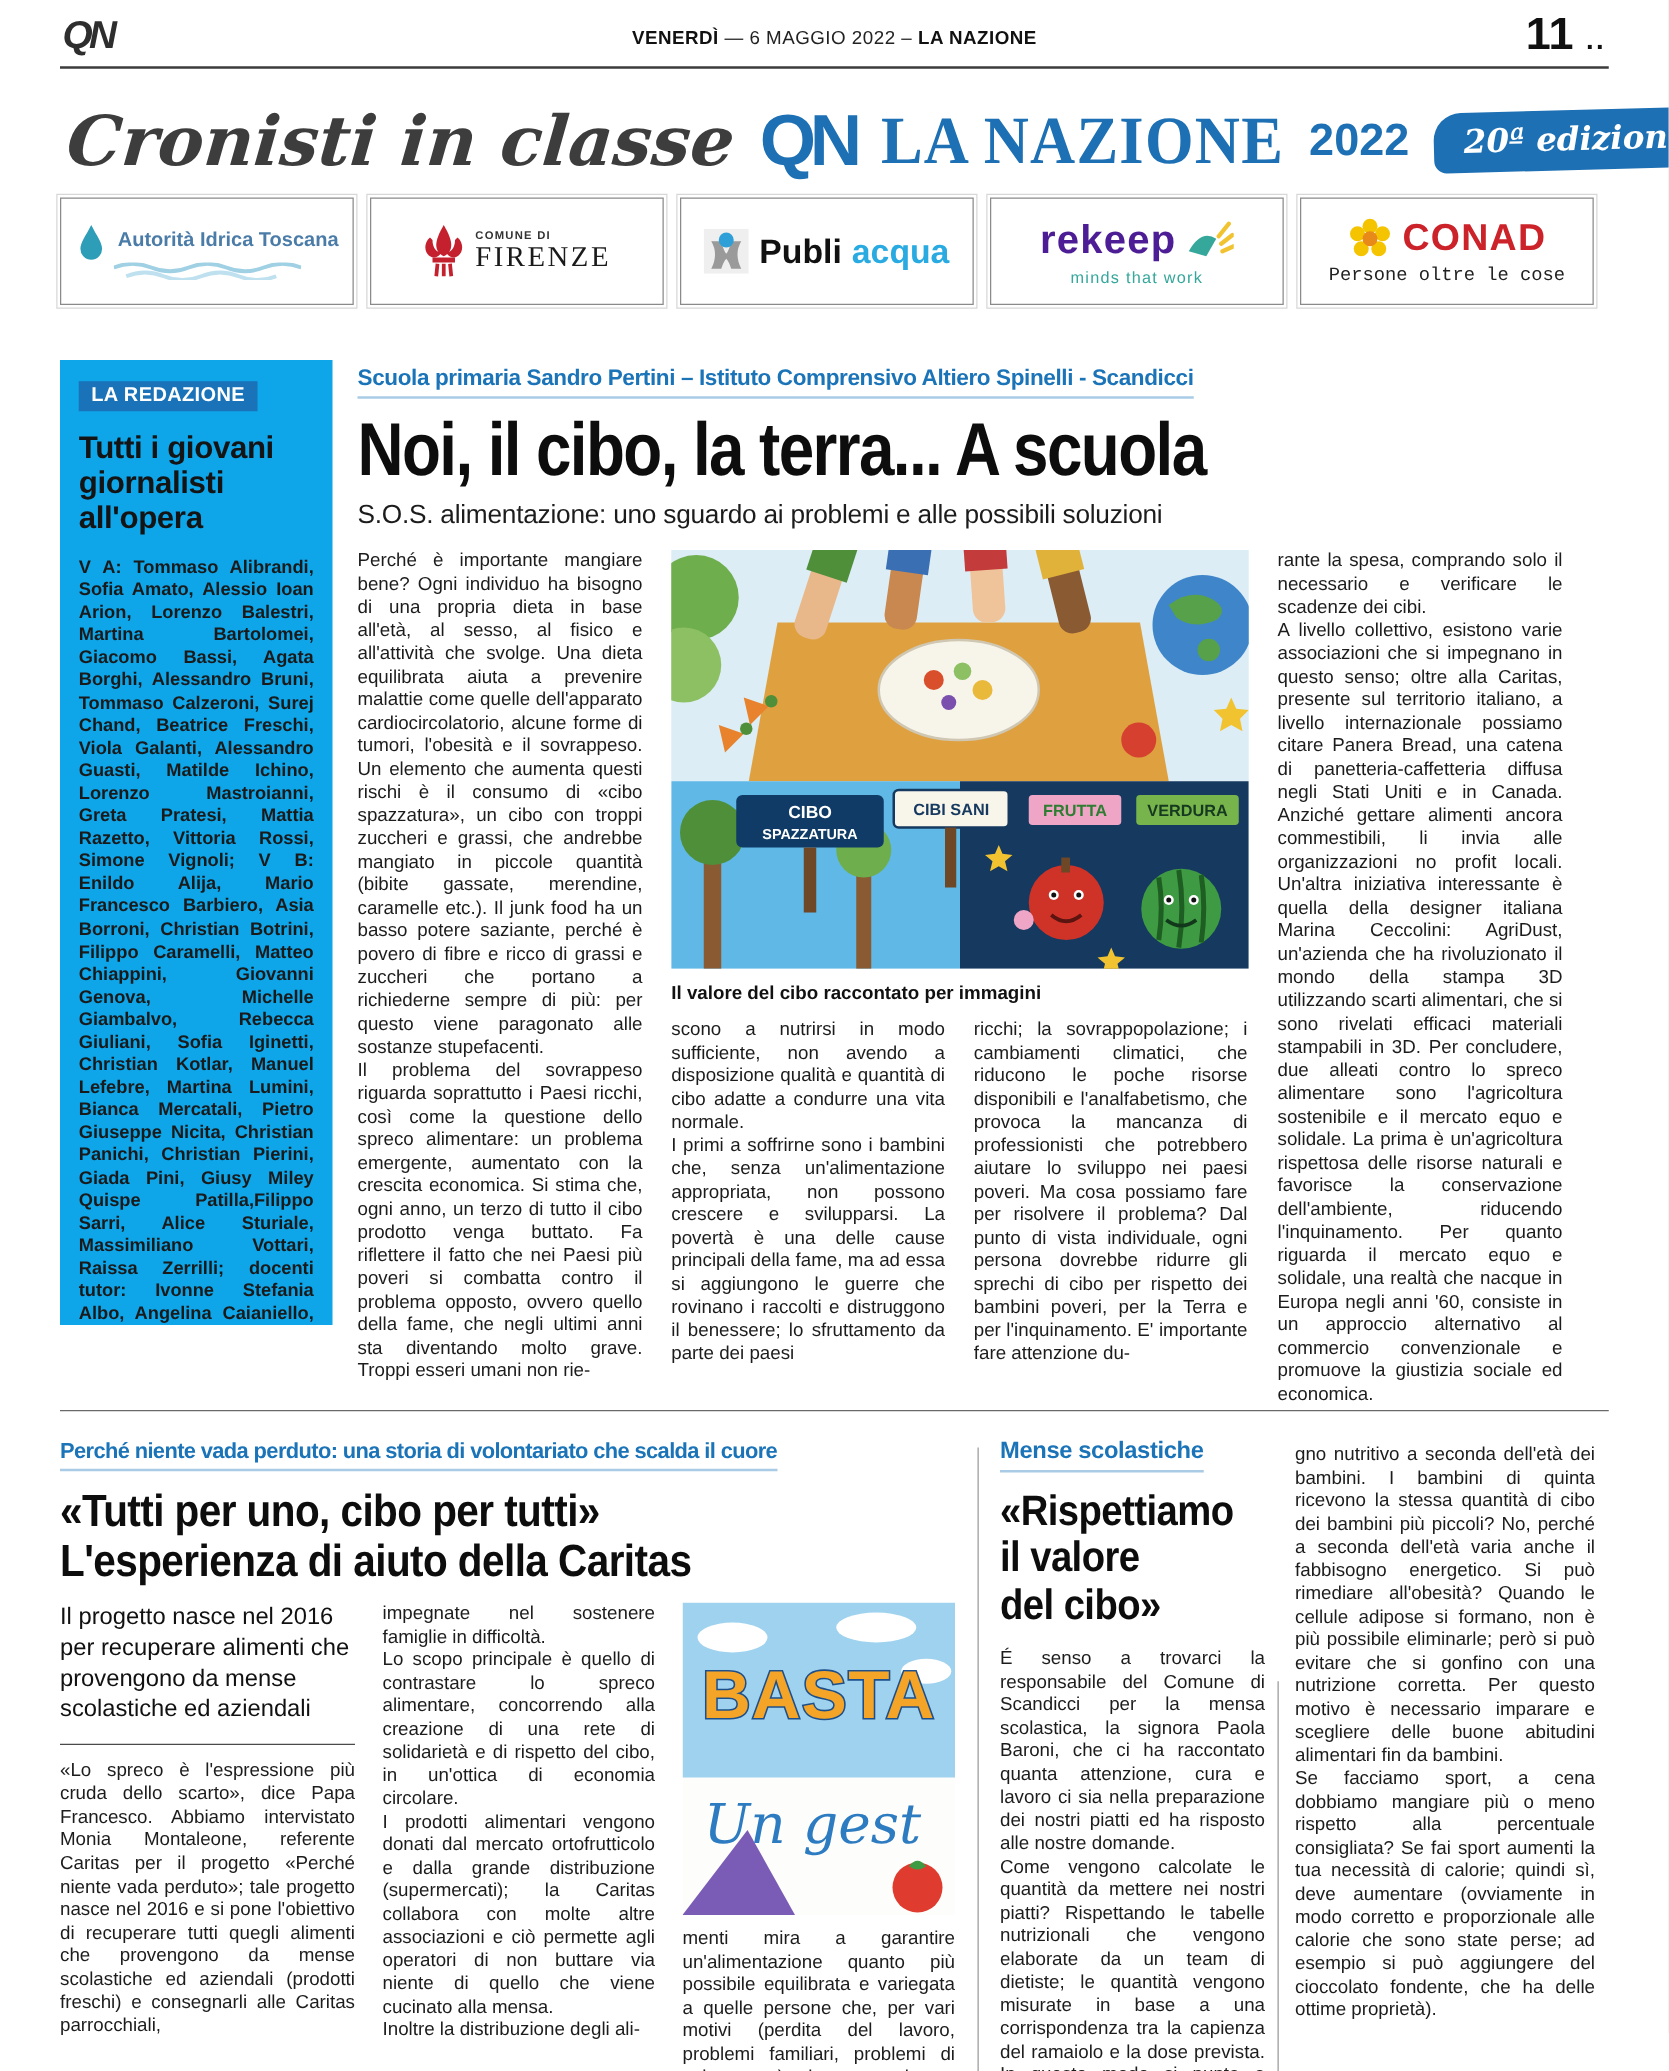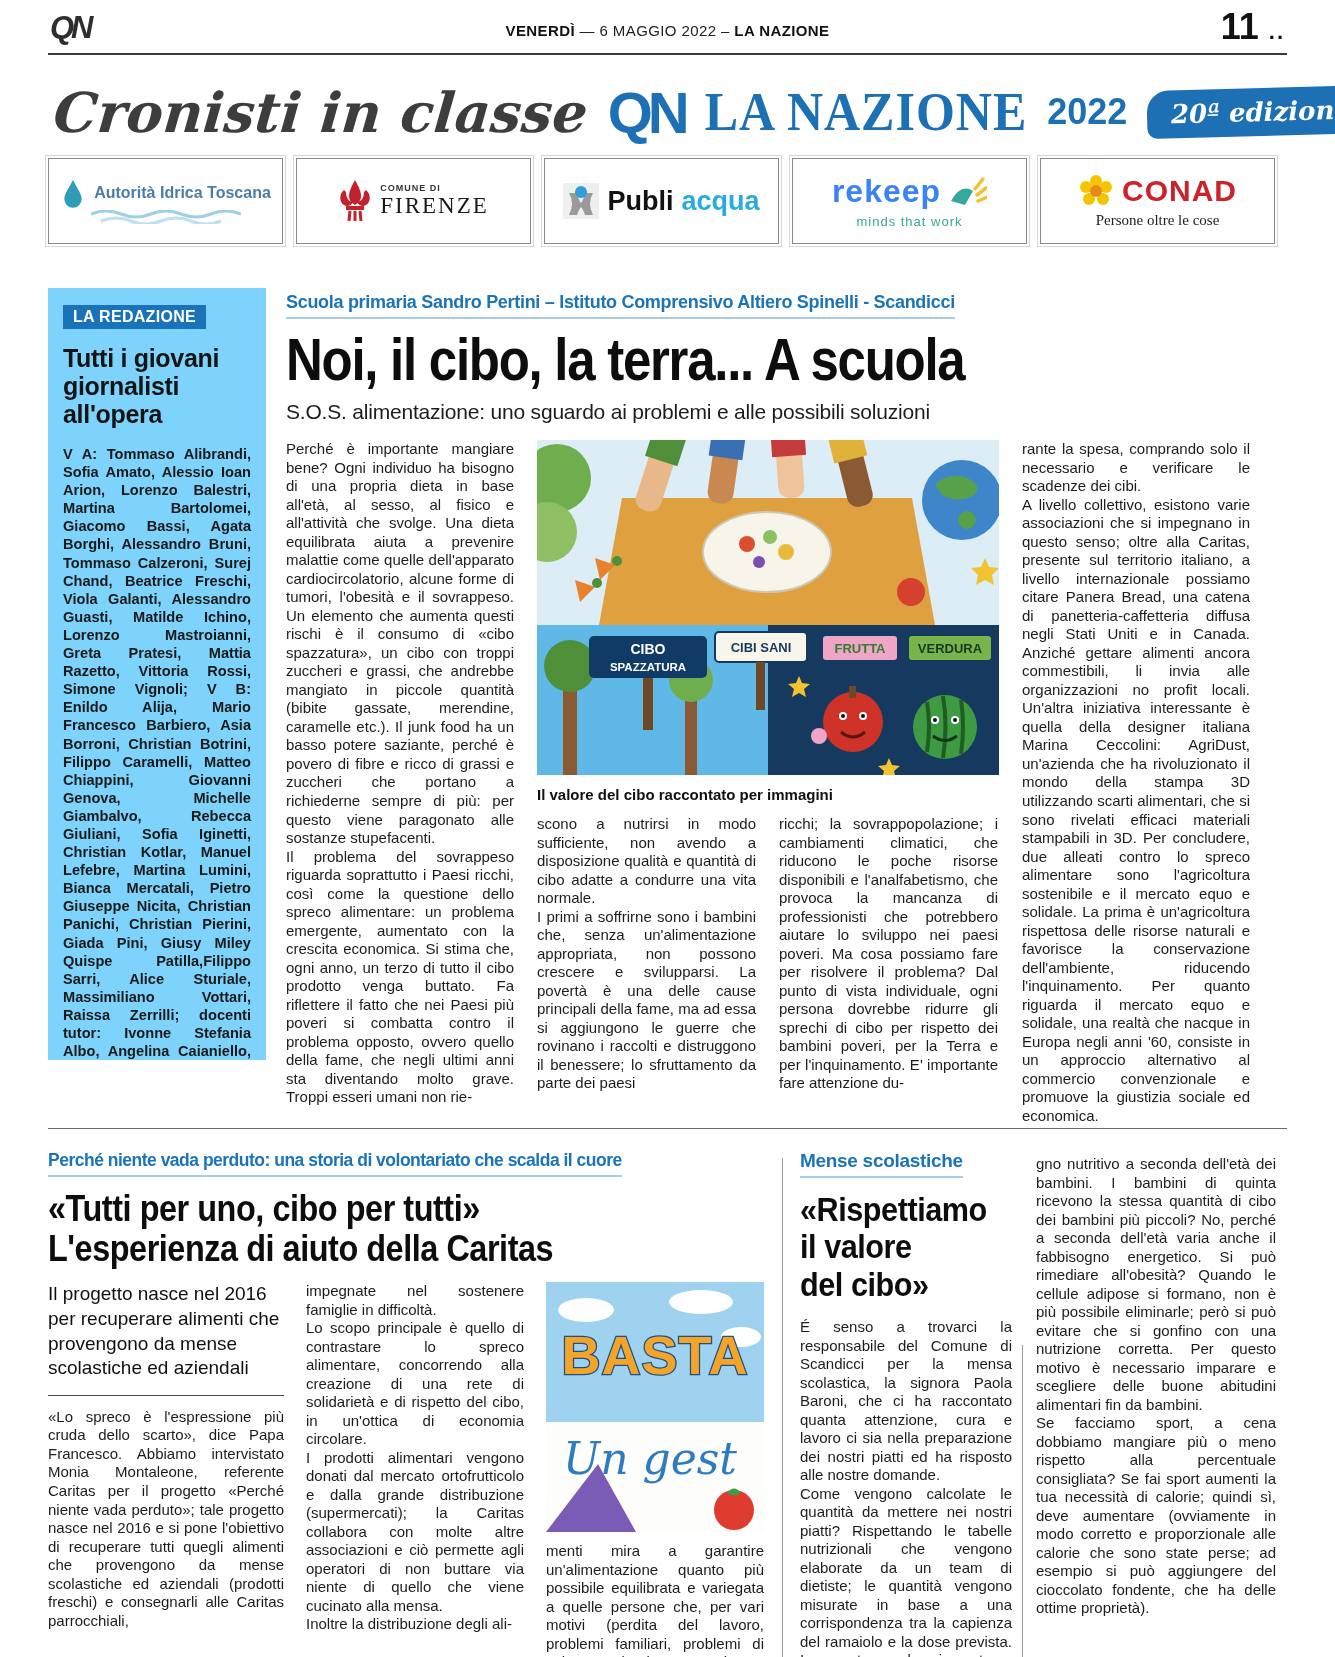--- a/index.html
+++ b/index.html
@@ -25,27 +25,27 @@
 
   
   .sponsors { position:absolute; top:158px; left:48px; right:60px; display:flex; gap:13px; }
   .sponsor { flex:1; height:86px; background:#fff; border:1px solid #8a8a8a; outline:1px solid #d7d7d7; outline-offset:2px; display:flex; flex-direction:column; align-items:center; justify-content:center; gap:2px; overflow:hidden; }
   .sp-row { display:flex; align-items:center; gap:8px; }
   .sp-idrica-label { color:#4b7ca8; font-weight:bold; font-size:16px; }
   .sp-fi-line1 { font-size:9px; letter-spacing:1px; color:#333; font-weight:bold; }
   .sp-fi-line2 { font-family:"Liberation Serif", serif; font-size:23px; letter-spacing:2px; color:#1a1a1a; }
   .sp-publi-1 { font-size:27px; font-weight:900; color:#111; }
   .sp-publi-2 { font-size:27px; font-weight:900; color:#29abe2; }
-  .sp-rekeep { font-size:32px; font-weight:600; color:#3b82f6; letter-spacing:1px; }
+  .sp-rekeep { font-size:32px; font-weight:600; color:#4c1d95; letter-spacing:1px; }
   .sp-rekeep-tag { font-size:13px; color:#35a79b; letter-spacing:1px; margin-top:2px; }
   .sp-conad { font-size:30px; font-weight:900; color:#cc2229; letter-spacing:1px; }
-  .sp-conad-tag { font-family:Liberation Serif, serif; font-size:15px; color:#222; margin-top:1px; }
-
-  
-  .redazione { position:absolute; left:48px; top:288px; width:218px; height:772px; background:#7dd3fc; padding:17px 15px; overflow:hidden; }
+  .sp-conad-tag { font-family:Liberation Mono, monospace; font-size:15px; color:#222; margin-top:1px; }
+
+  
+  .redazione { position:absolute; left:48px; top:288px; width:218px; height:772px; background:#0ea5e9; padding:17px 15px; overflow:hidden; }
   .red-badge { display:inline-block; background:#1a73b8; color:#fff; font-weight:bold; font-size:16px; padding:3px 10px; letter-spacing:0.3px; }
   .red-title { font-size:25px; font-weight:800; line-height:1.12; margin-top:15px; letter-spacing:-0.3px; color:#141414; }
   .red-names { margin-top:17px; font-size:14.6px; font-weight:bold; line-height:1.24; text-align:justify; color:#1a1a1a; }
 
   
   .kicker { display:inline-block; color:#1b74b8; font-weight:bold; white-space:nowrap; padding-bottom:4px; border-bottom:2px solid #a9cbe6; letter-spacing:-0.3px; }
   .body-para { margin:0; }
   .lead { font-weight:normal; }
   .coltext { font-size:15px; line-height:1.235; text-align:justify; color:#1c1c1c; }
   .hl-scale { display:inline-block; transform:scaleX(0.85); transform-origin:0 50%; white-space:nowrap; }

